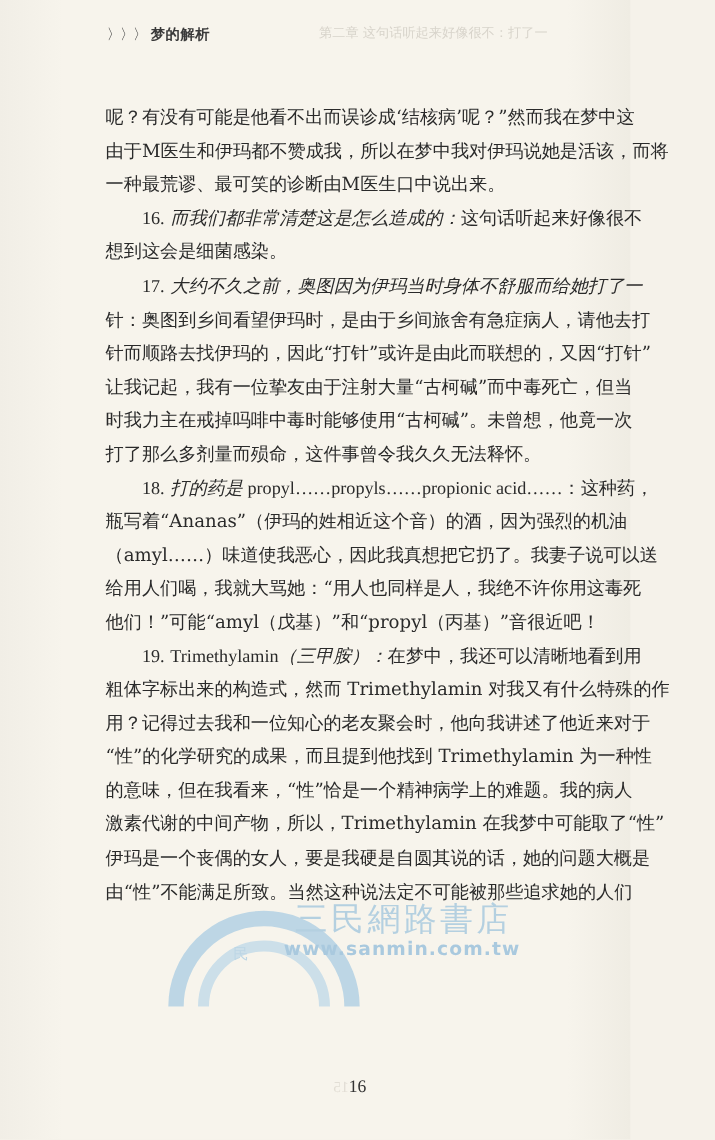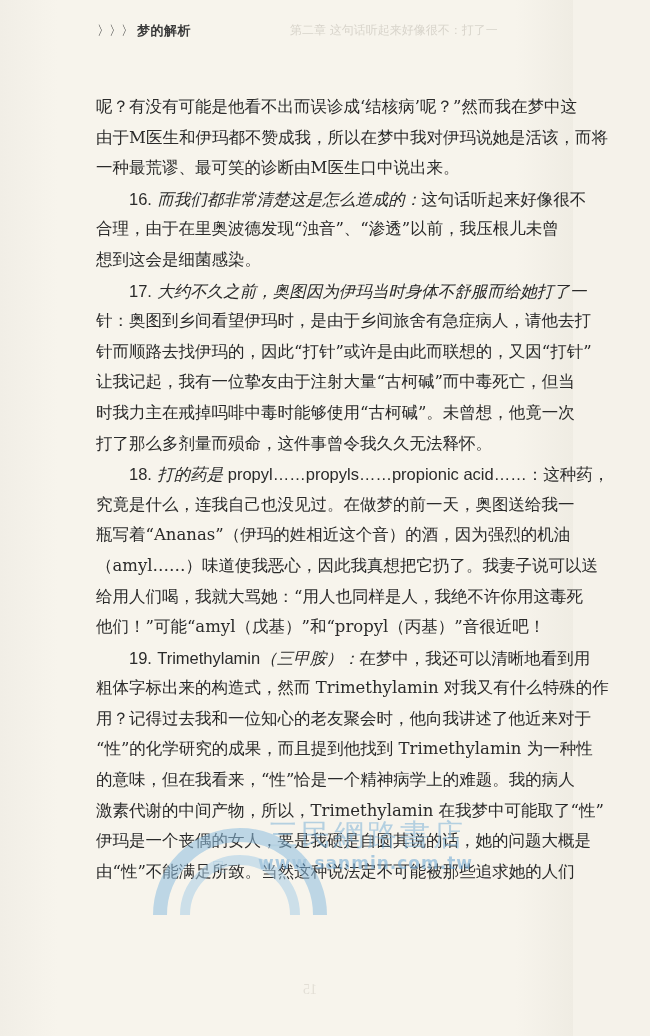--- a/index.html
+++ b/index.html
@@ -26,21 +26,21 @@
       font-family: "DejaVu Sans", "Liberation Sans", sans-serif;
       font-size: 12px; color: #d8d4cb;
     }
     .body-text {
       position: absolute; left: 96px; top: 92px; width: 506px;
       font-size: 16.5px; line-height: 30.6px;
     }
     .line { white-space: nowrap; display: block; height: 30.6px; overflow: visible; }
     .indent { padding-left: 33px; }
     .kai { font-family: "DejaVu Serif", serif; font-style: italic; }
-    .latin { font-family: Liberation Sans, sans-serif; }
+    .latin { font-family: Liberation Serif, serif; }
     .page-number {
       position: absolute; left: 0; width: 650px; top: 980px; text-align: center;
       font-family: "Liberation Serif", serif; font-size: 16px; color: #333;
     }
     .ghost-number {
       position: absolute; left: 303px; top: 982px;
       font-family: "Liberation Serif", serif; font-size: 14px; color: #e2ded5;
       transform: scaleX(-1);
     }
     .watermark {
@@ -71,32 +71,30 @@
     <span class="chev">〉〉〉</span><span>梦的解析</span>
   </div>
   <div class="ghost-head">第二章 这句话听起来好像很不：打了一</div>
 
   <div class="body-text">
     <span class="line">呢？有没有可能是他看不出而误诊成‘结核病’呢？”然而我在梦中这</span>
     <span class="line">由于M医生和伊玛都不赞成我，所以在梦中我对伊玛说她是活该，而将</span>
     <span class="line">一种最荒谬、最可笑的诊断由M医生口中说出来。</span>
 
     <span class="line indent"><span class="latin">16.</span> <span class="kai">而我们都非常清楚这是怎么造成的：</span><span>这句话听起来好像很不</span></span>
-    <span class="line">合理，由于在里奥波德发现“浊音”、“渗透”以前，我压根儿未曾</span>
     <span class="line">想到这会是细菌感染。</span>
 
     <span class="line indent"><span class="latin">17.</span> <span class="kai">大约不久之前，奥图因为伊玛当时身体不舒服而给她打了一</span></span>
     <span class="line">针：奥图到乡间看望伊玛时，是由于乡间旅舍有急症病人，请他去打</span>
     <span class="line">针而顺路去找伊玛的，因此“打针”或许是由此而联想的，又因“打针”</span>
     <span class="line">让我记起，我有一位挚友由于注射大量“古柯碱”而中毒死亡，但当</span>
     <span class="line">时我力主在戒掉吗啡中毒时能够使用“古柯碱”。未曾想，他竟一次</span>
     <span class="line">打了那么多剂量而殒命，这件事曾令我久久无法释怀。</span>
 
     <span class="line indent"><span class="latin">18.</span> <span class="kai">打的药是</span><span class="latin"> propyl……propyls……propionic acid……</span><span>：这种药，</span></span>
-    <span class="line">究竟是什么，连我自己也没见过。在做梦的前一天，奥图送给我一</span>
     <span class="line">瓶写着“Ananas”（伊玛的姓相近这个音）的酒，因为强烈的机油</span>
     <span class="line">（amyl……）味道使我恶心，因此我真想把它扔了。我妻子说可以送</span>
     <span class="line">给用人们喝，我就大骂她：“用人也同样是人，我绝不许你用这毒死</span>
     <span class="line">他们！”可能“amyl（戊基）”和“propyl（丙基）”音很近吧！</span>
 
     <span class="line indent"><span class="latin">19.</span> <span class="latin">Trimethylamin</span><span class="kai">（三甲胺）：</span><span>在梦中，我还可以清晰地看到用</span></span>
     <span class="line">粗体字标出来的构造式，然而 Trimethylamin 对我又有什么特殊的作</span>
     <span class="line">用？记得过去我和一位知心的老友聚会时，他向我讲述了他近来对于</span>
     <span class="line">“性”的化学研究的成果，而且提到他找到 Trimethylamin 为一种性</span>
     <span class="line">的意味，但在我看来，“性”恰是一个精神病学上的难题。我的病人</span>
@@ -109,13 +107,14 @@
     <svg width="420" height="110" viewBox="0 0 420 110" style="position:absolute;left:0;top:0;">
       <path d="M10 100 A 80 80 0 0 1 170 100" fill="none" stroke="#8fbfe0" stroke-width="14"></path>
       <path d="M35 100 A 55 55 0 0 1 145 100" fill="none" stroke="#a9cfe8" stroke-width="10"></path>
     </svg>
     <span class="wm-title">三民網路書店</span>
     <span class="wm-min">民</span>
     <span class="wm-url">www.sanmin.com.tw</span>
   </div>
 
   <div class="ghost-number">15</div>
+  <div class="page-number">16</div>
 </div>
 
 </body></html>

